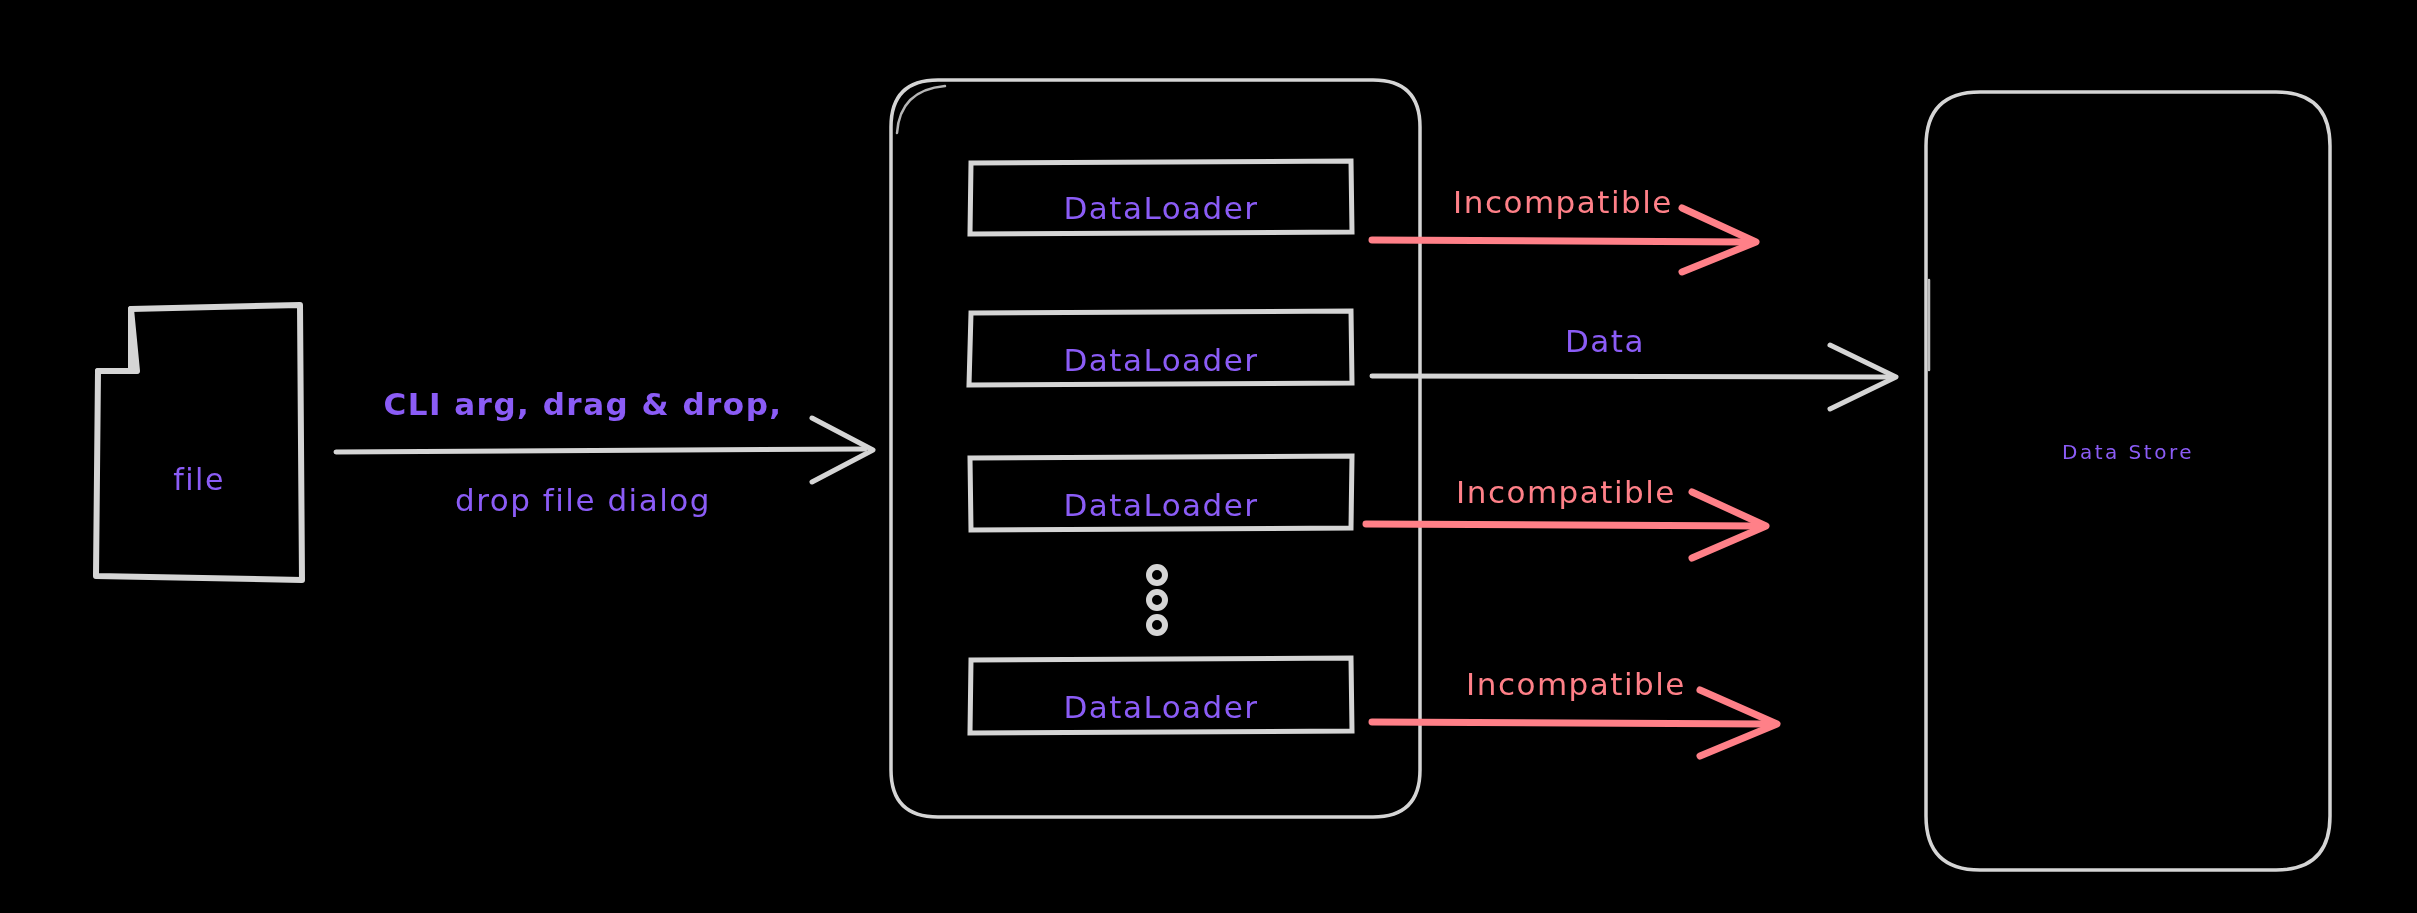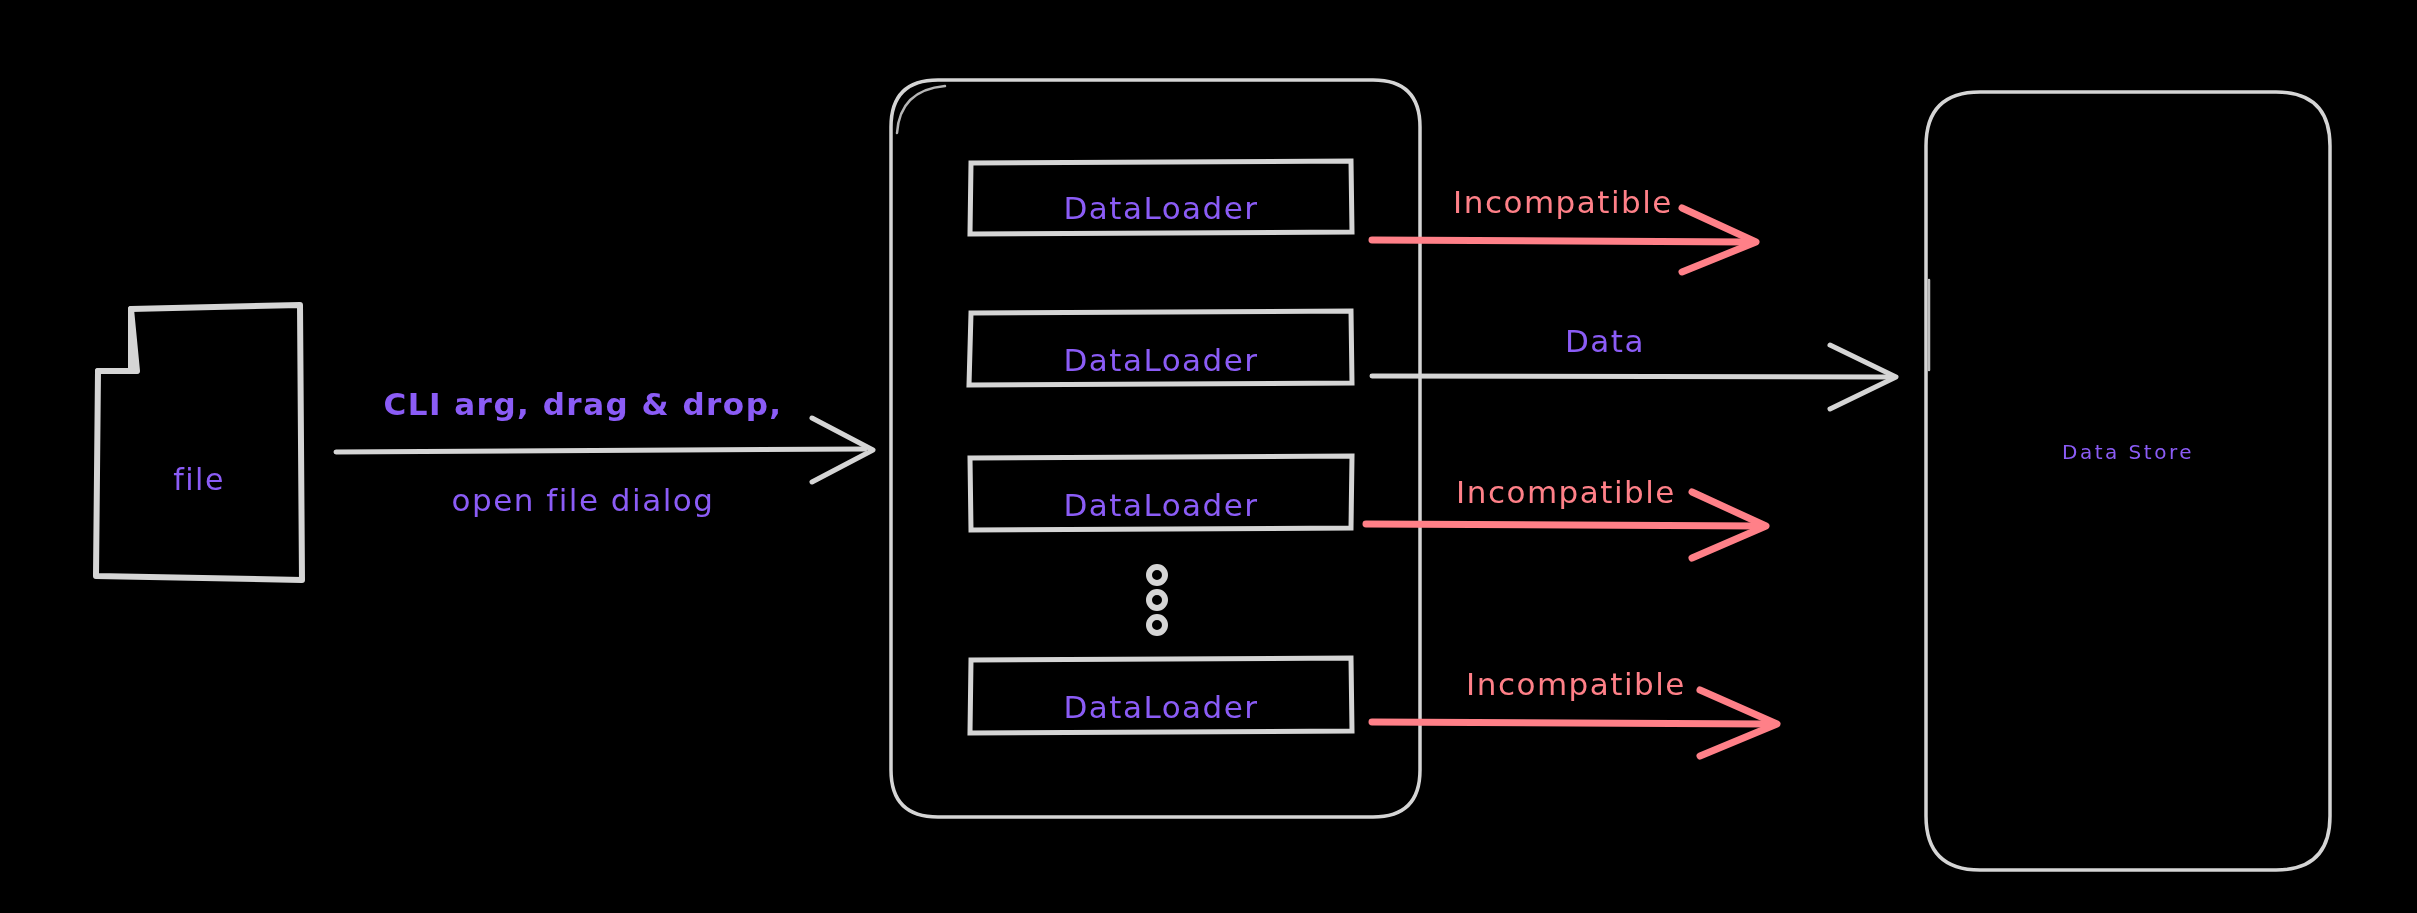--- a/index.html
+++ b/index.html
@@ -99,21 +99,21 @@
                L 1926 146 Q 1926 92 1980 92 Z"></path>
       <path d="M 1929 280 L 1929 370" stroke-width="2.5" opacity="0.9"></path>
     </g>
 
   </svg>
 
   <div class="lbl ctr" style="left:199px; top:455px; font-size:30px;margin-top:24px;">file</div>
 
   <div class="lbl ctr" style="left:583px; top:404px; font-size:31px;font-weight:bold;">CLI arg, drag &amp; drop,</div>
 
-  <div class="lbl ctr" style="left:583px; top:500px; font-size:31px;">open file dialog</div>
+  <div class="lbl ctr" style="left:583px; top:500px; font-size:31px;">drop file dialog</div>
 
   <div class="lbl ctr" style="left:1161px; top:208px; font-size:31px;">DataLoader</div>
 
   <div class="lbl ctr" style="left:1161px; top:360px; font-size:31px;">DataLoader</div>
 
   <div class="lbl ctr" style="left:1161px; top:505px; font-size:31px;">DataLoader</div>
 
   <div class="lbl ctr" style="left:1161px; top:707px; font-size:31px;">DataLoader</div>
 
   <div class="lbl red ctr" style="left:1563px; top:202px; font-size:31px;">Incompatible</div>

